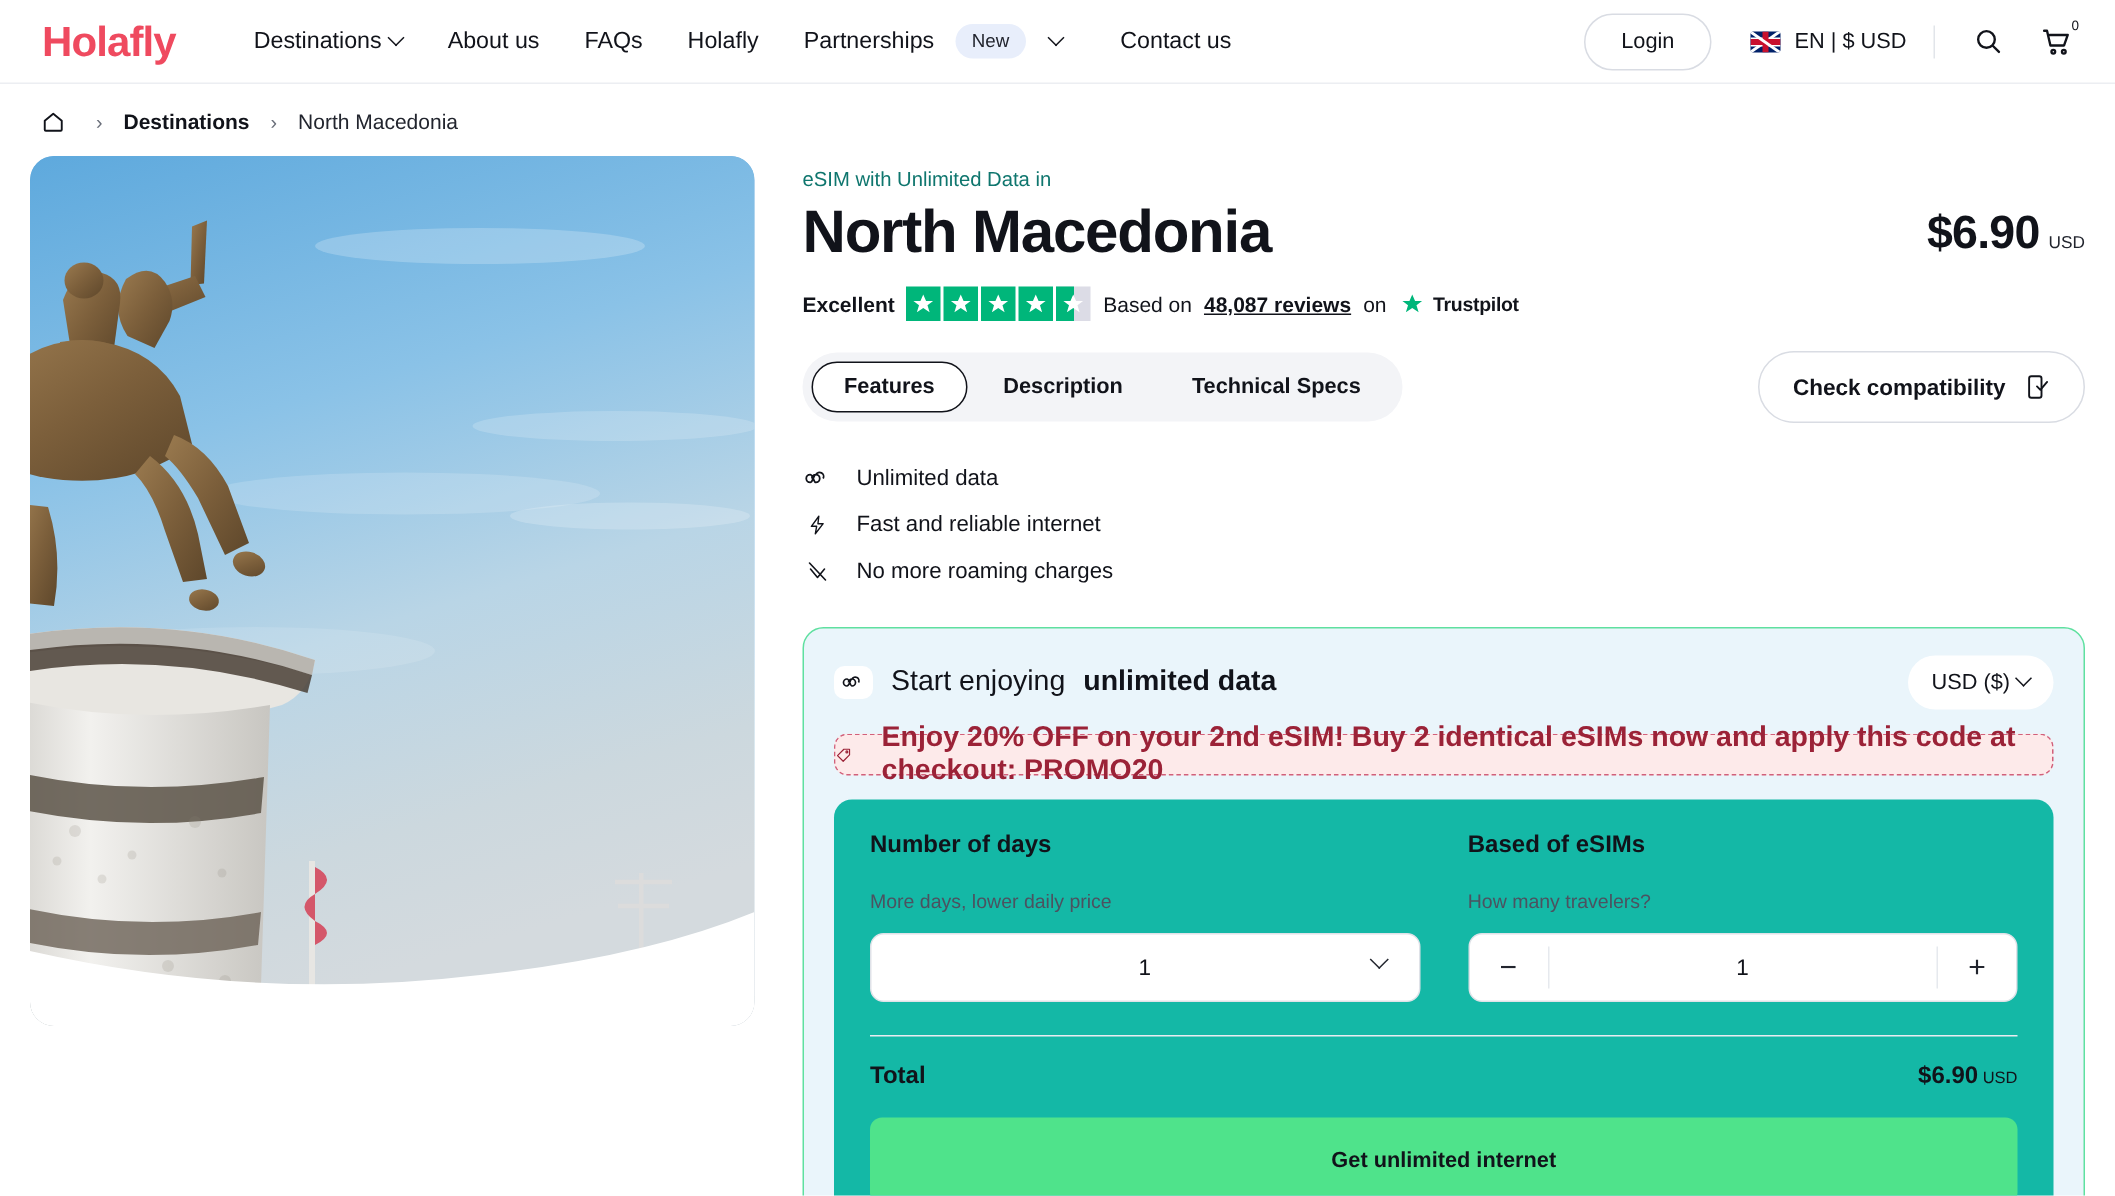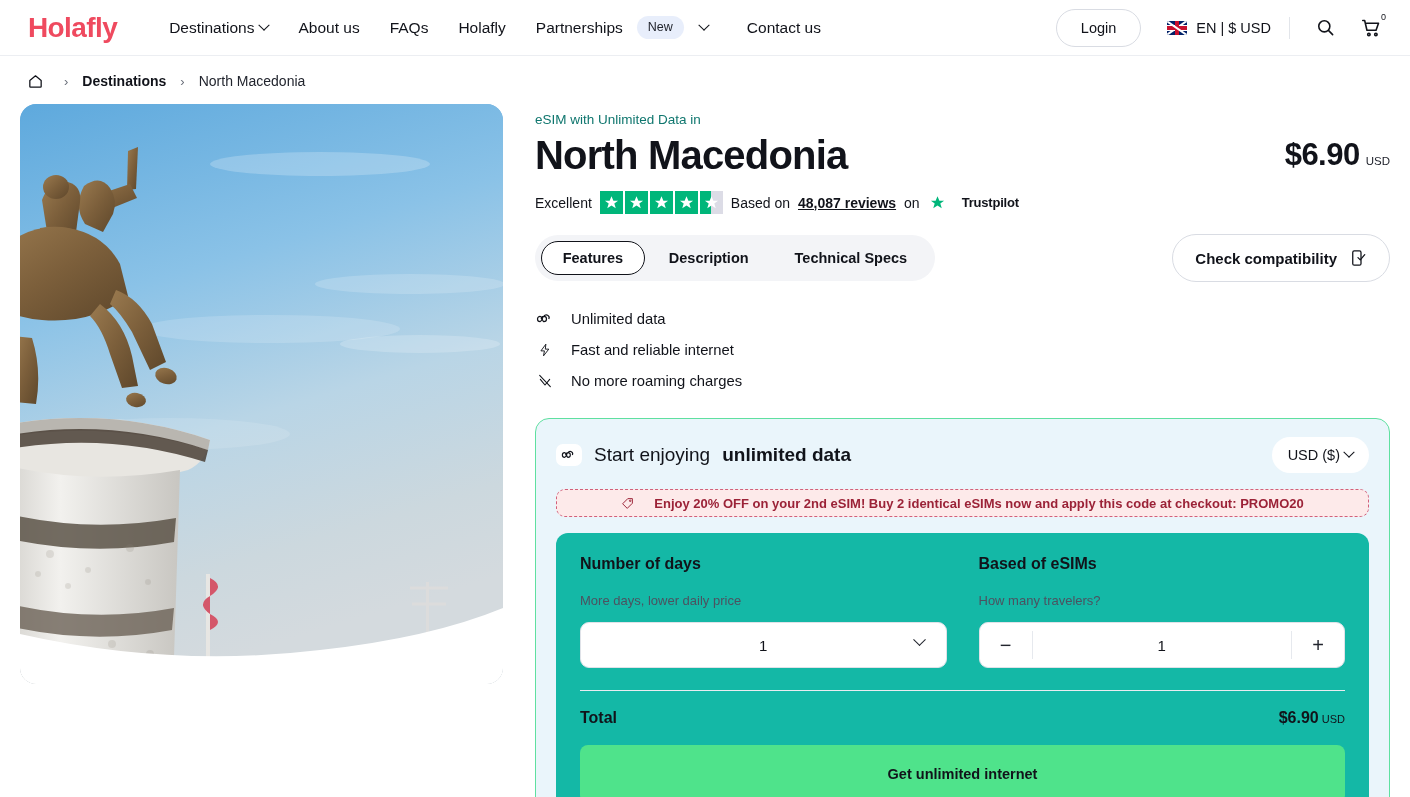--- a/index.html
+++ b/index.html
@@ -172,37 +172,37 @@
   .price {
     font-size: 31px; font-weight: 700; letter-spacing: -0.5px;
   }
   .price-cur { font-size: 11.5px; color: #22252e; font-weight: 400; }
 
   .trust {
     display: flex; align-items: center; gap: 8px;
     margin-top: 14px;
     font-size: 14px;
   }
-  .trust-label { font-weight: 400; color: #11131a; }
+  .trust-label { font-weight: 700; color: #11131a; }
   .stars { display: flex; gap: 2px; }
   .star {
     width: 23px; height: 23px;
     background: #00b67a;
     display: flex; align-items: center; justify-content: center;
     position: relative;
   }
   .star.half { background: #dcdce6; }
   .star.half::before {
     content: ""; position: absolute; left: 0; top: 0; bottom: 0;
     width: 50%; background: #00b67a;
   }
   .star svg { position: relative; z-index: 2; }
   .trust-text { color: #11131a; }
   .trust-link { color: #11131a; font-weight: 700; text-decoration: underline; cursor: pointer; }
-  .tp-logo { display: inline-flex; align-items: center; gap: 17px; margin-left: 2px; }
+  .tp-logo { display: inline-flex; align-items: center; gap: 6px; margin-left: 2px; }
   .tp-name { font-size: 13px; font-weight: 600; letter-spacing: -0.2px; }
 
   .tabs-row {
     display: flex;
     align-items: center;
     justify-content: space-between;
     margin-top: 20px;
   }
   .tabs {
     display: inline-flex;
@@ -282,21 +282,21 @@
     cursor: pointer;
     color: #11131a;
   }
   .promo {
     margin-top: 16px;
     border: 1.4px dashed #d2607a;
     background: #fdeaea;
     border-radius: 9px;
     height: 28px;
     display: flex; align-items: center; justify-content: center; gap: 20px;
-    font-size: 13px;
+    font-size: 19px;
     color: #9b2237;
     font-weight: 600;
   }
   .promo b { font-weight: 800; }
 
   .form-panel {
     margin-top: 16px;
     background: #14b8a6;
     border-radius: 12px;
     padding: 22px 24px 20px 24px;

